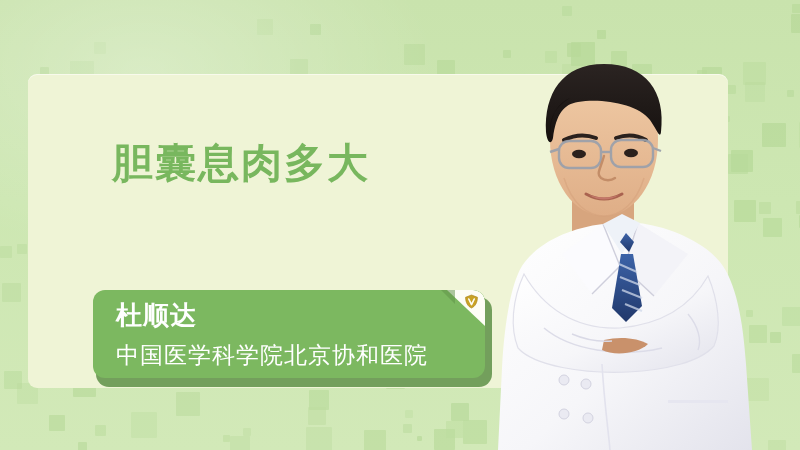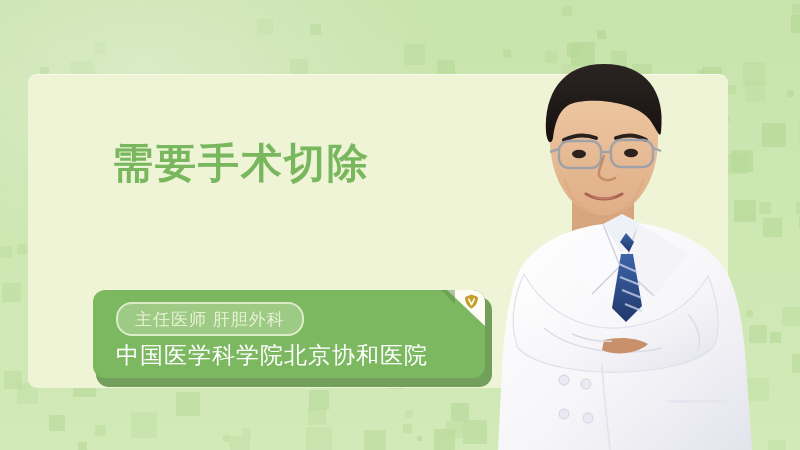--- a/index.html
+++ b/index.html
@@ -255,28 +255,28 @@
       <i style="left: 648px; top: 221px; width: 5px; height: 5px; opacity: 0.57;"></i>
       <i style="left: 242px; top: 172px; width: 25px; height: 25px; opacity: 0.44;"></i>
       <i style="left: 437px; top: 60px; width: 18px; height: 18px; opacity: 0.67;"></i>
       <i style="left: 404px; top: 44px; width: 21px; height: 21px; opacity: 0.58;"></i>
     </div>
   <div class="bg-soft"></div>
 
   <div class="card"></div>
 
   <div class="headline">
-    <span>需要手术切除</span>
+    <span>胆囊息肉多大</span>
   </div>
 
   <div class="banner-wrap">
     <div class="banner-shadow"></div>
     <div class="banner">
       <div class="banner-row1">
-        <span class="role-pill">主任医师 肝胆外科</span>
+        <span class="doc-name">杜顺达</span>
       </div>
       <div class="hospital">中国医学科学院北京协和医院</div>
       <div class="dogear"></div>
       <div class="dogear-fold"></div>
       <svg class="vbadge" viewBox="0 0 24 24">
         <path d="M12 1.6 L21.5 5.2 C21.5 13.6 17.8 20 12 22.4 C6.2 20 2.5 13.6 2.5 5.2 Z" fill="#c9a227" stroke="#a8821b" stroke-width="1"></path>
         <path d="M7.6 8 L12 17 L16.4 8" fill="none" stroke="#fdfdf6" stroke-width="2.6" stroke-linecap="round" stroke-linejoin="round"></path>
       </svg>
     </div>
   </div>

